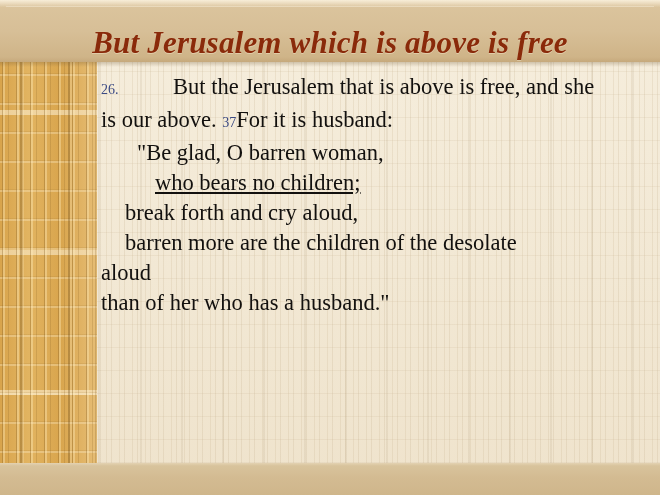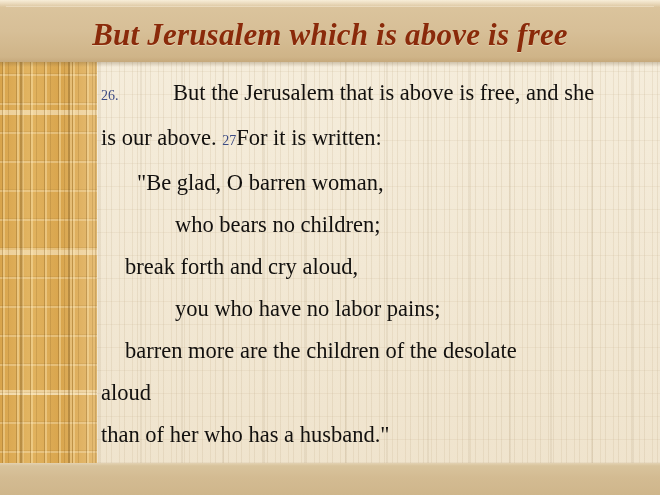--- a/index.html
+++ b/index.html
@@ -153,21 +153,21 @@
     top: 6px;
     width: 648px;
     height: 50px;
     border-top: 1px solid rgba(255,250,235,0.35);
     box-sizing: border-box;
   }
 
   .slide-title {
     position: absolute;
     left: 0;
-    top: 4px;
+    top: 12px;
     width: 660px;
     height: 62px;
     display: flex;
     align-items: center;
     justify-content: center;
     font-family: "Liberation Serif", "DejaVu Serif", serif;
     font-size: 31px;
     font-weight: bold;
     font-style: italic;
     color: #8a2a0a;
@@ -191,42 +191,42 @@
   }
 
   
   .body-block {
     position: absolute;
     left: 101px;
     top: 72px;
     width: 492px;
     font-family: "Liberation Serif", "DejaVu Serif", serif;
     font-size: 22.5px;
-    line-height: 42px;
+    line-height: 30px;
     color: #12100e;
   }
   .verse-line {
     white-space: nowrap;
   }
   .verse-num {
     color: #3b4a83;
     font-size: 14px;
     vertical-align: baseline;
   }
   .verse-num-lead {
     display: inline-block;
     width: 46px;
     color: #3b4a83;
     font-size: 14px;
   }
   .ind-0  { padding-left: 0px; }
   .ind-1  { padding-left: 24px; }
   .ind-2  { padding-left: 36px; }
   .ind-3  { }
-  .ind-4  { padding-left: 74px; }
+  .ind-4  { padding-left: 54px; text-decoration: underline; }
   .line-1-indent { display: inline-block; width: 26px; }
 </style>
 </head>
 <body>
 
 <div id="slide">
 
   <div class="paper-bg"></div>
 
   <div class="left-strip"></div>
@@ -235,26 +235,25 @@
   <div class="title-banner">
     <div class="banner-highlight"></div>
     <div class="banner-inner-line"></div>
   </div>
   <div class="slide-title">But Jerusalem which is above is free</div>
 
   <div class="body-block">
 
     <div class="verse-line ind-0"><span class="verse-num-lead">26.</span><span class="line-1-indent"></span><span>But the Jerusalem that is above is free, and she</span></div>
 
-    <div class="verse-line ind-0"><span>is our above. </span><span class="verse-num">27</span><span>For it is written:</span></div>
+    <div class="verse-line ind-0"><span>is our above. </span><span class="verse-num">37</span><span>For it is husband:</span></div>
 
     <div class="verse-line ind-2">"Be glad, O barren woman,</div>
     <div class="verse-line ind-4">who bears no children;</div>
     <div class="verse-line ind-1">break forth and cry aloud,</div>
-    <div class="verse-line ind-4">you who have no labor pains;</div>
     <div class="verse-line ind-1">barren more are the children of the desolate</div>
     <div class="verse-line ind-0">aloud</div>
     <div class="verse-line ind-3">than of her who has a husband."</div>
 
   </div>
 
   <div class="bottom-band"></div>
 
 </div>
 

